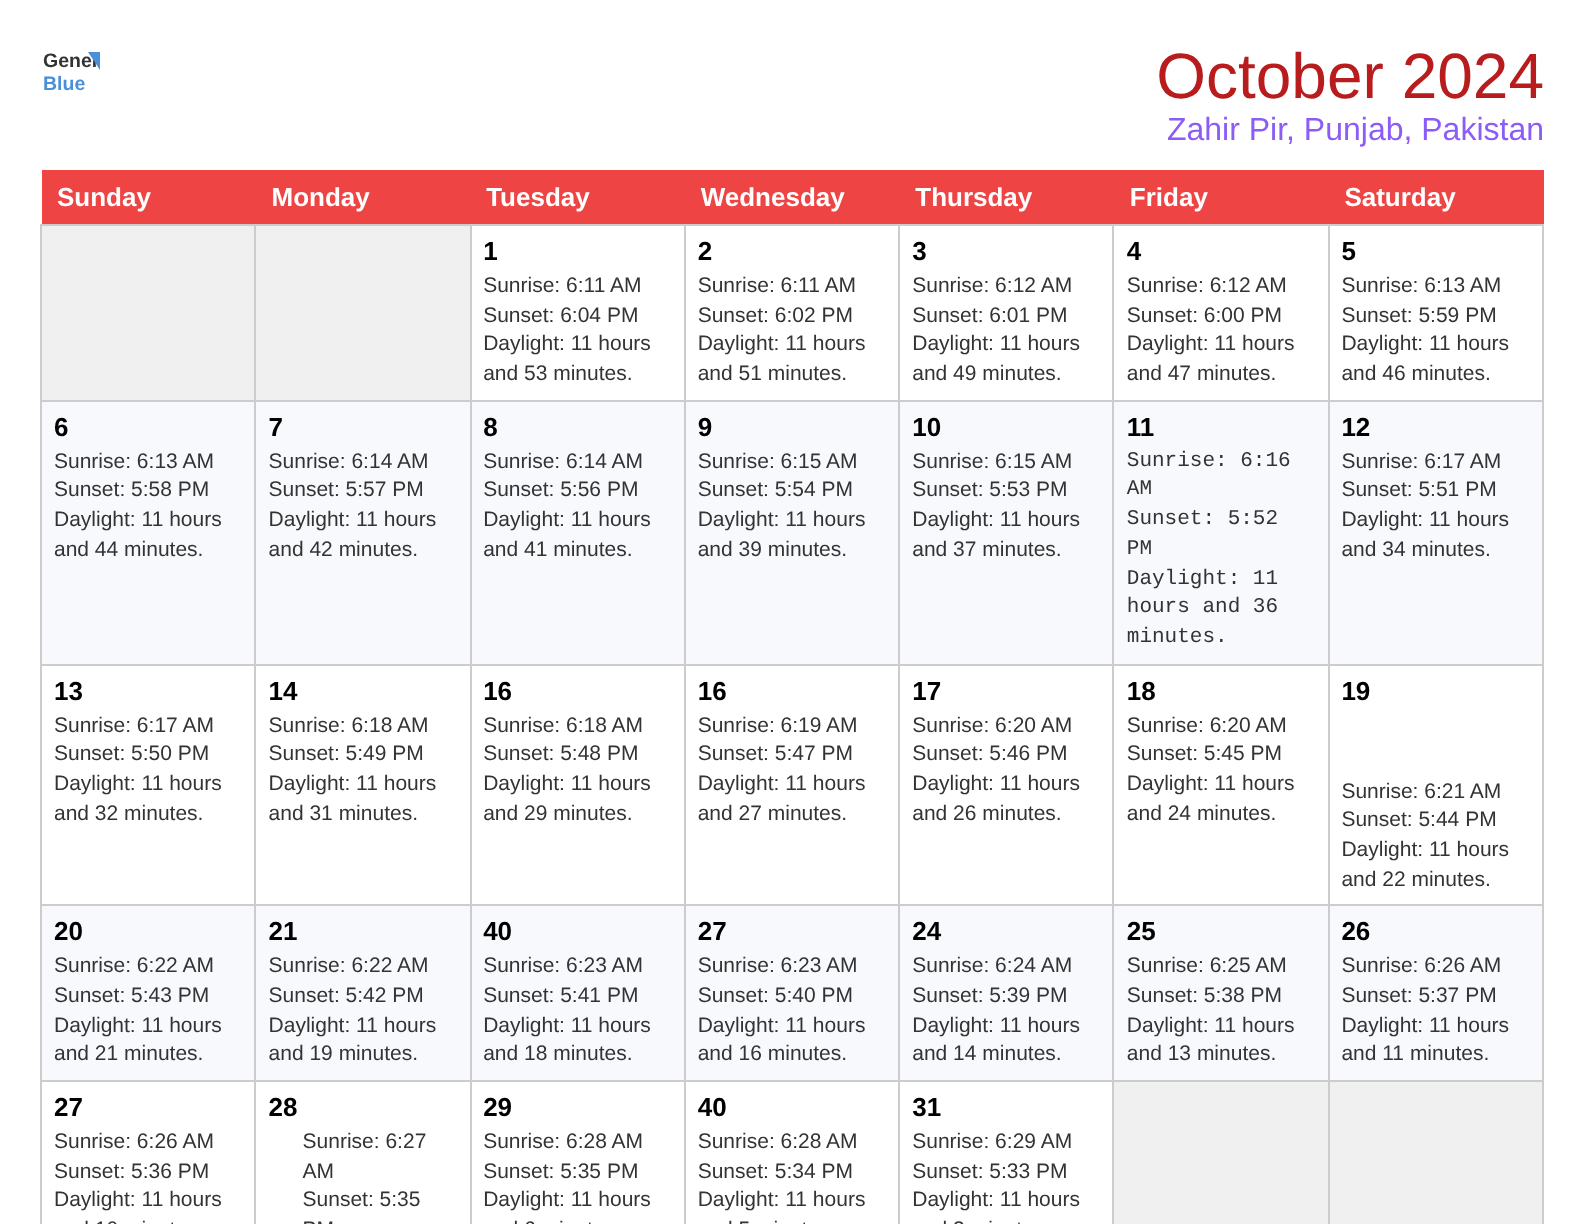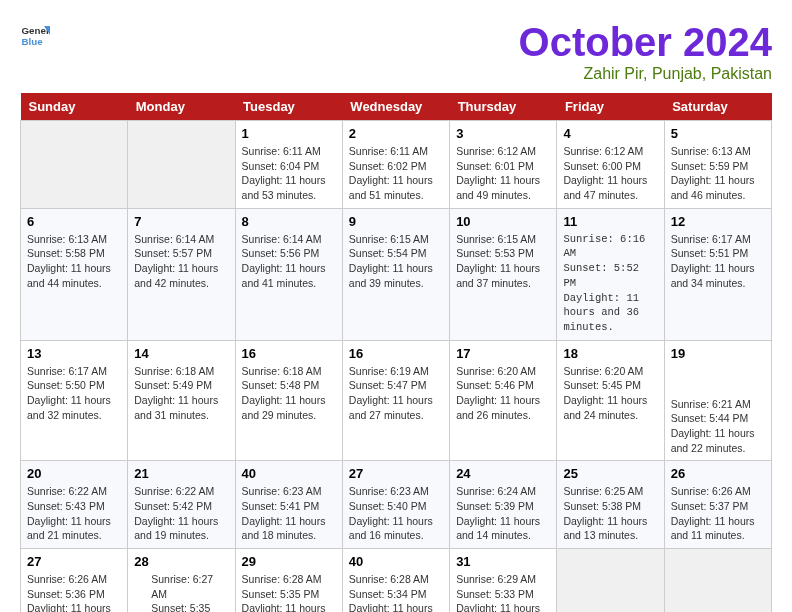--- a/index.html
+++ b/index.html
@@ -22,35 +22,35 @@
       gap: 4px;
     }
     .logo-icon {
       width: 30px;
       height: 30px;
     }
     .title-section {
       text-align: right;
     }
     .month-title {
-      font-size: 40px;
-      font-weight: bold;
-      color: #6d28d9;
+      font-size: 32px;
+      font-weight: normal;
+      color: #b91c1c;
     }
     .subtitle {
       font-size: 16px;
-      color: #4d7c0f;
+      color: #8b5cf6;
     }
     table {
       width: 100%;
       border-collapse: collapse;
       font-size: 11px;
     }
     thead tr th {
-      background-color: #b91c1c;
+      background-color: #ef4444;
       color: #fff;
       text-align: left;
       padding: 6px 8px;
       font-size: 13px;
       font-weight: bold;
     }
     tbody tr td {
       border: 1px solid #ccc;
       vertical-align: top;
       padding: 5px 6px;

